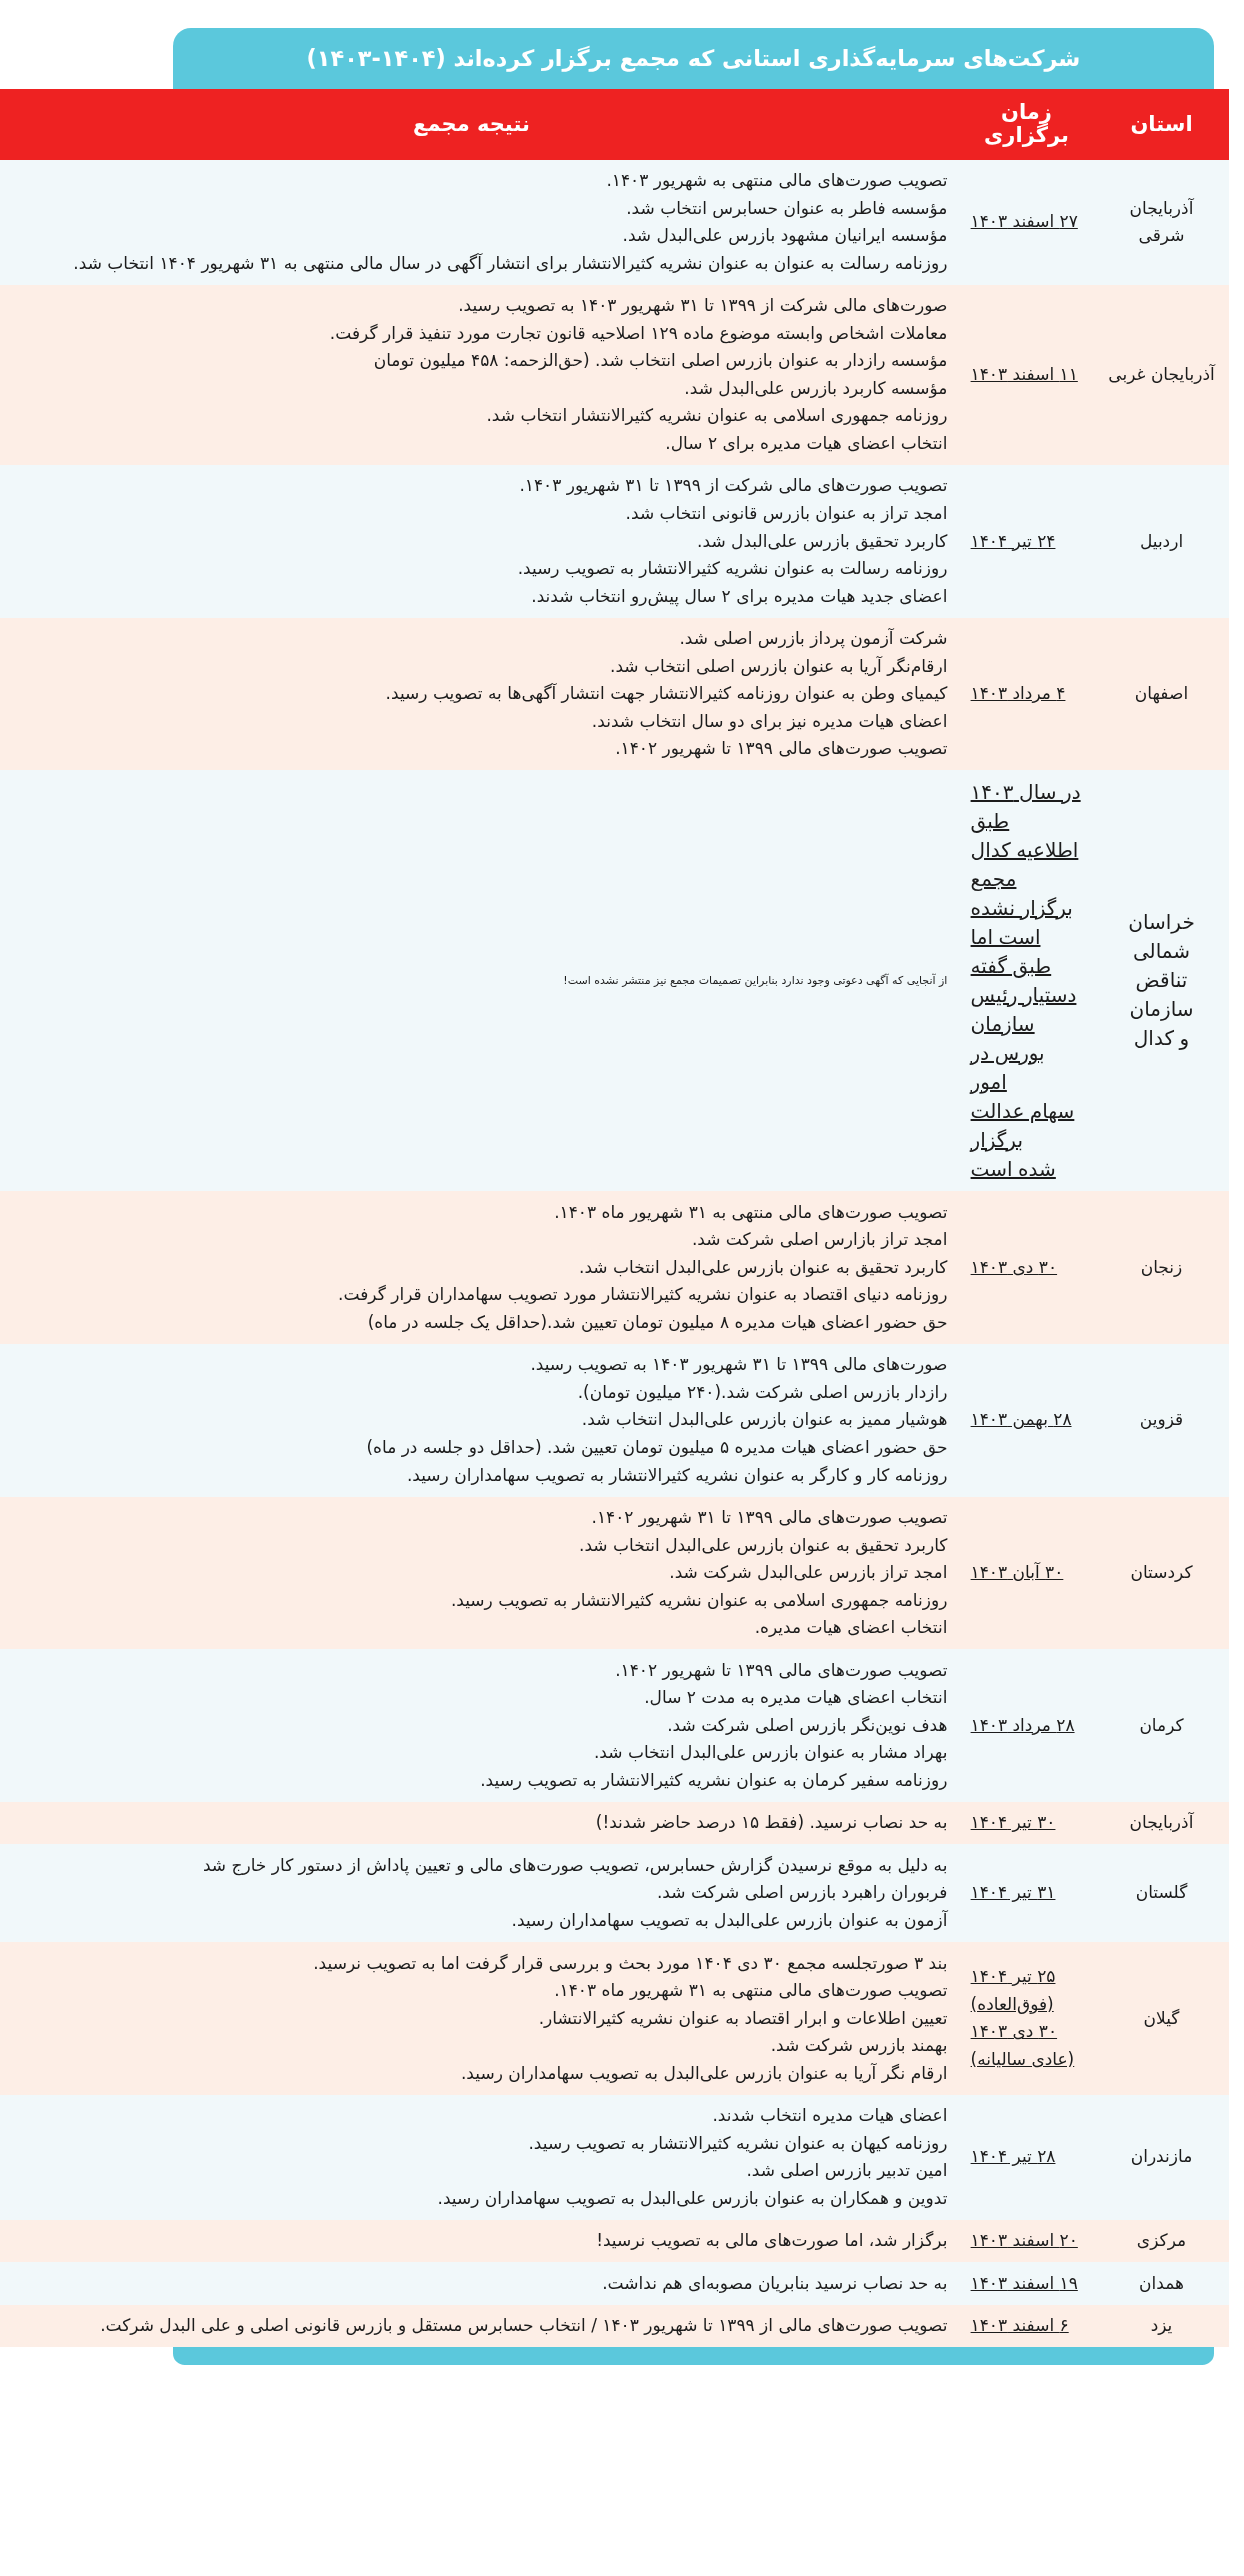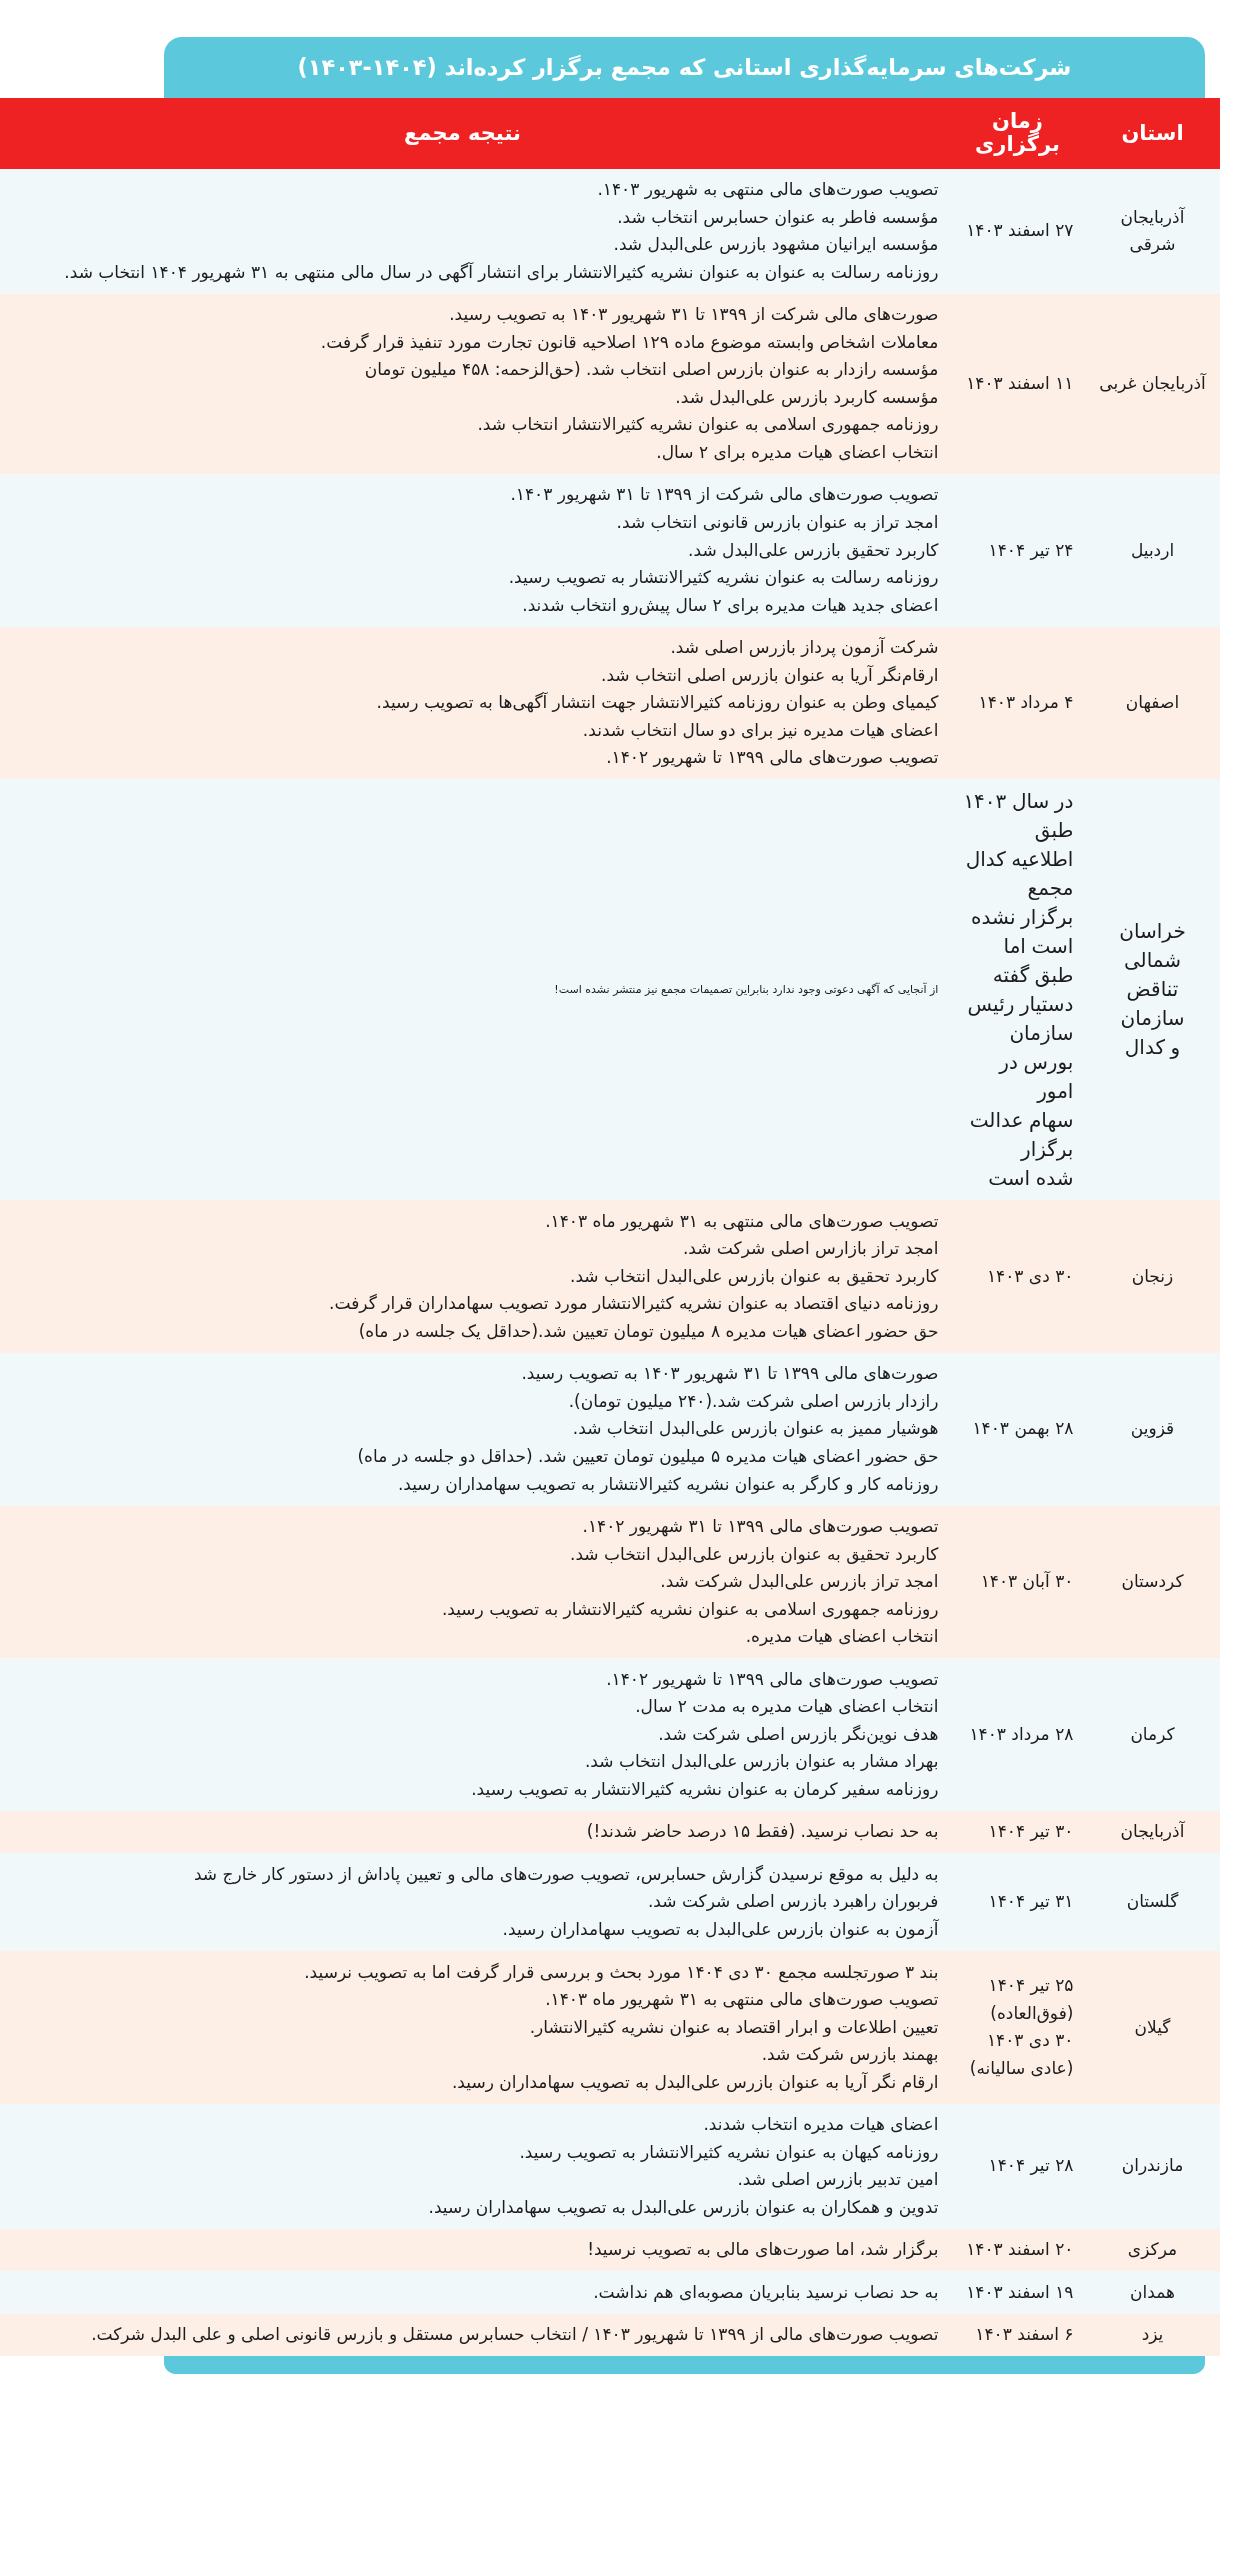--- a/index.html
+++ b/index.html
@@ -14,21 +14,21 @@
     width: 1245px;
     min-height: 2576px;
     position: relative;
     background: #ffffff;
     padding: 0;
     margin: 0 auto;
     overflow: hidden;
   }
   .table-wrap {
     width: 1095px;
-    margin: 12px;
+    margin: 3px;
     padding: 12px;
   }
   
   .title-bar {
     background: #5bc8dc;
     color: #ffffff;
     text-align: center;
     font-size: 22.4px;
     font-weight: bold;
     letter-spacing: -0.2px;
@@ -70,23 +70,24 @@
   }
   .tbl tbody tr.alt-a td { background: #f1f8fa; }
   .tbl tbody tr.alt-b td { background: #fdeee6; }
 
   td.cell-province {
     text-align: center;
     font-size: 17.4px;
     white-space: pre-line;
   }
   td.cell-date {
-    text-align: right;
+    text-align: left;
     font-size: 17.4px;
     white-space: pre-line;
+    text-decoration: underline;
   }
   td.cell-result {
     text-align: right;
     white-space: pre-line;
     padding-top: 10px;
     padding-bottom: 10px;
   }
   td.cell-result.compact {
     padding-top: 6.6px;
     padding-bottom: 6.6px;

